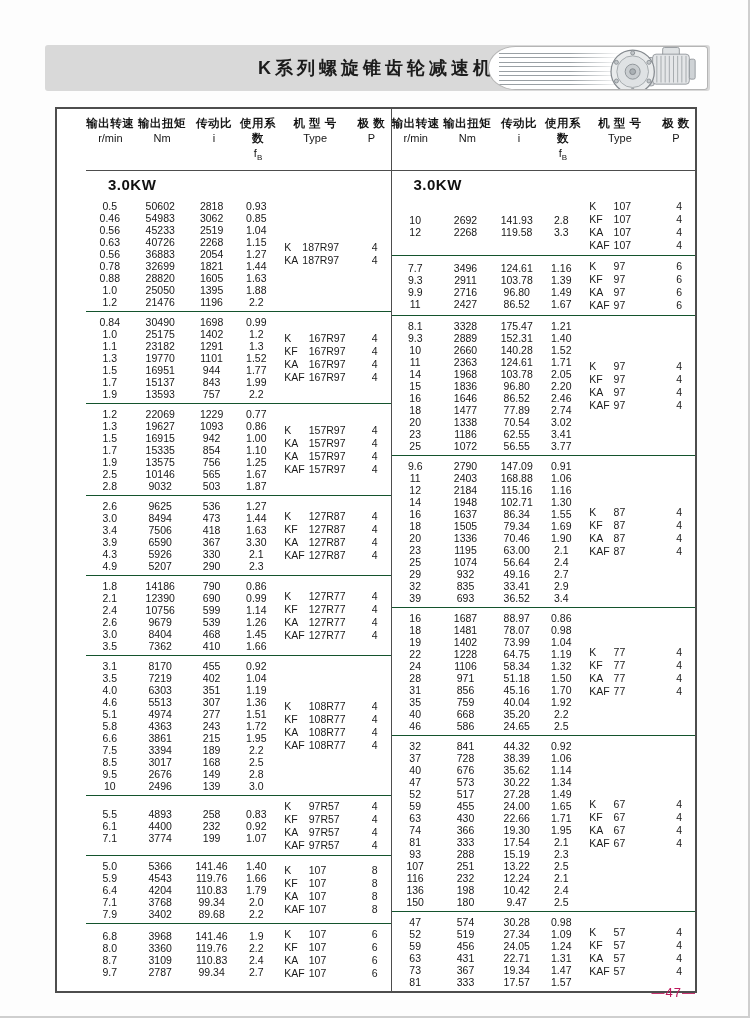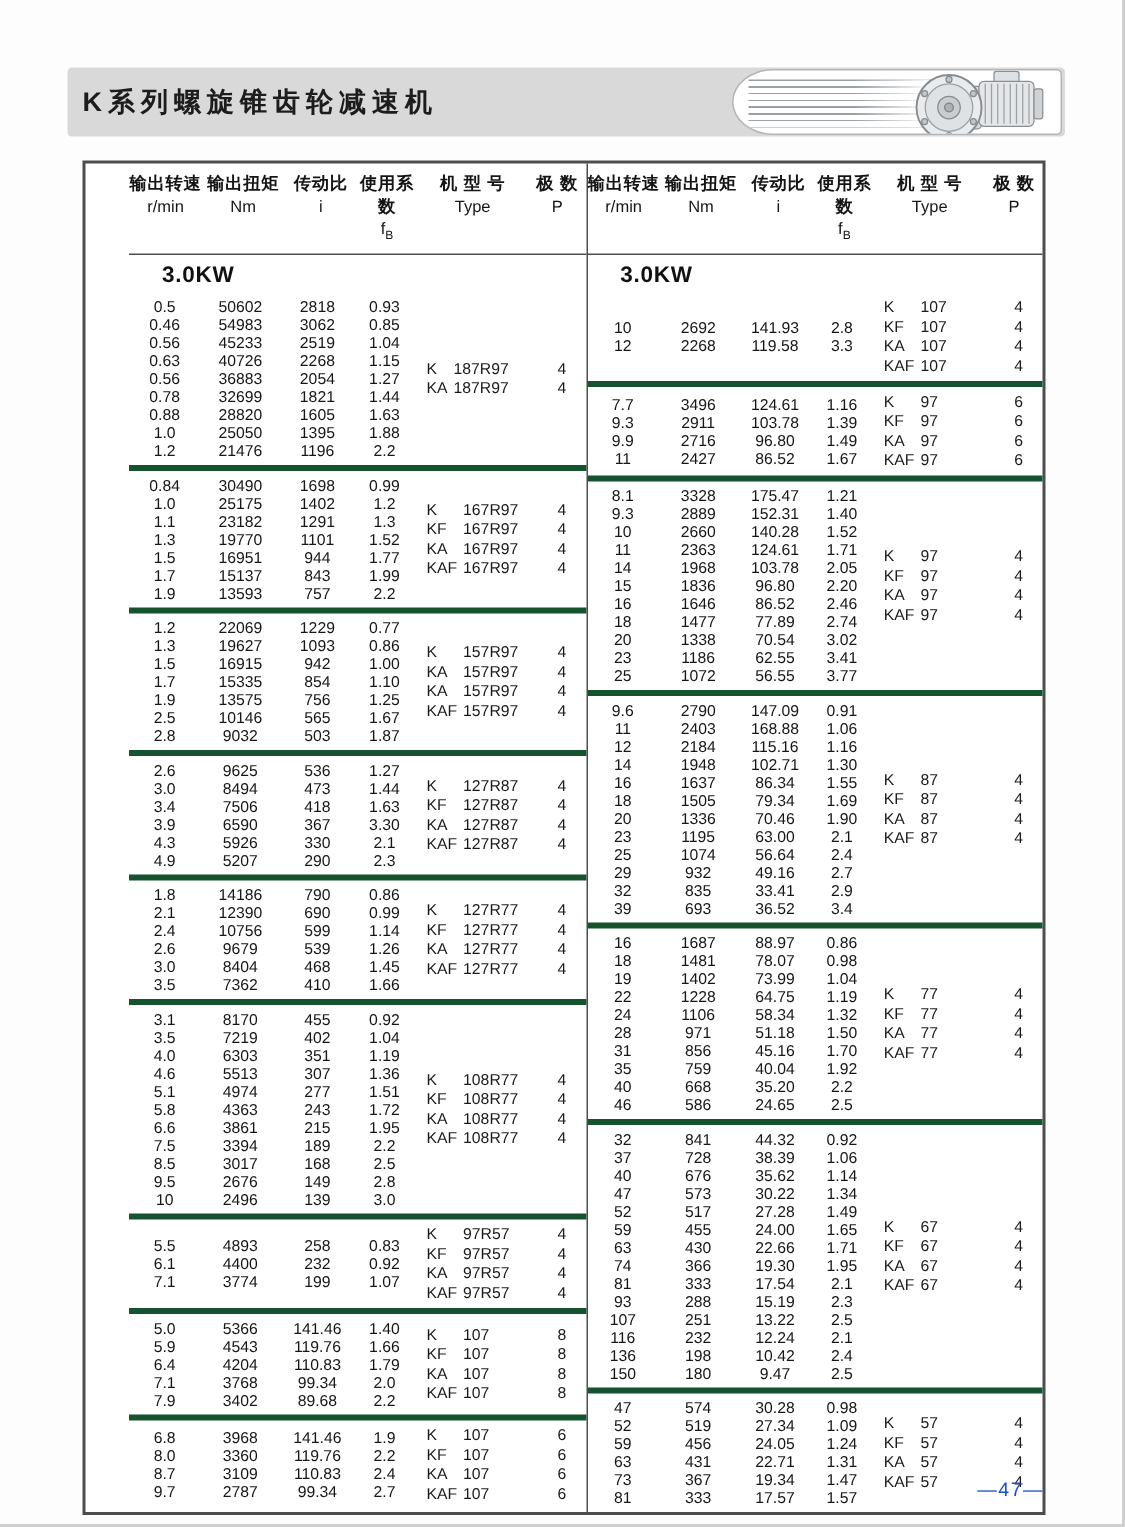--- a/index.html
+++ b/index.html
@@ -6,21 +6,21 @@
   .page{
     position:relative;width:750px;height:1018px;background:#fdfdfd;
     font-family:"Liberation Sans","DejaVu Sans",sans-serif;color:#1a1a1a;
     overflow:hidden;border-right:2px solid #cfcfcf;border-bottom:2px solid #cfcfcf;
     box-sizing:border-box;
   }
   
   .banner{position:absolute;left:45px;top:45px;width:665px;height:46px;
     background:#d9d9d9;border-radius:3px;}
   .banner-title{position:absolute;left:10px;top:50%;transform:translateY(-50%);
-    width:440px;text-align:left;font-size:18px;font-weight:bold;
+    width:440px;text-align:right;font-size:18px;font-weight:bold;
     letter-spacing:4px;color:#1c1c1c;}
   .swoosh{position:absolute;right:2px;top:1px;bottom:1px;width:218px;background:#fff;
     border:1px solid #b5b5b5;border-radius:30px 4px 4px 30px / 24px 4px 4px 24px;
     overflow:hidden;}
   .stripes{position:absolute;left:10px;top:6px;width:128px;height:32px;
     background:
       linear-gradient(to right, rgba(255,255,255,0) 55%, #fff 96%),
       repeating-linear-gradient(to bottom,#9aa0a4 0px,#9aa0a4 1px,transparent 1px,transparent 4.5px);}
   .motor-svg{position:absolute;right:6px;top:-3px;}
   
@@ -29,33 +29,33 @@
   .col{width:50%;box-sizing:border-box;}
   .col.right{border-left:1px solid #4d4d4d;}
   .hhead{display:grid;grid-template-columns:16% 18% 16% 13% 24.5% 12.5%;
     padding:7px 0 5px;border-bottom:1px solid #4d4d4d;}
   .hcell{text-align:center;}
   .hcn{display:block;font-size:11.5px;font-weight:bold;letter-spacing:0.5px;line-height:15px;color:#151515;}
   .hunit{display:block;font-size:11px;line-height:15px;color:#151515;}
   .hunit sub{font-size:8px;}
   .section-label{font-size:15px;font-weight:bold;letter-spacing:0.5px;
     margin:5px 0 2px 22px;line-height:18px;color:#111;}
-  .block{display:flex;align-items:center;padding:3.5px 0;border-top:4px solid #14532d;}
+  .block{display:flex;align-items:center;padding:3.5px 0;border-top:1px solid #14532d;}
   .blocks > .block:first-child{border-top:none;}
   .rows{width:62.5%;}
   .drow{display:grid;grid-template-columns:25% 28% 26% 21%;}
   .c{text-align:center;font-size:10.5px;line-height:12px;color:#161616;white-space:nowrap;}
   .models{width:37.5%;display:grid;grid-template-columns:max-content max-content 1fr;
     column-gap:4px;align-content:center;box-sizing:border-box;padding-left:8px;}
   .mprefix{font-size:10.5px;line-height:13px;white-space:nowrap;}
   .msuffix{font-size:10.5px;line-height:13px;white-space:nowrap;}
   .mpoles{font-size:10.5px;line-height:13px;justify-self:end;padding-right:13px;}
   
   .page-number{position:absolute;right:52px;bottom:16px;font-size:13px;
-    letter-spacing:1px;color:#1d4ed8;}
+    letter-spacing:1px;color:#be185d;}
 </style>
 </head>
 <body>
 
 <div class="page">
 
   <div class="banner">
     <div class="banner-title">K系列螺旋锥齿轮减速机</div>
     <div class="swoosh">
       <div class="stripes"></div>

